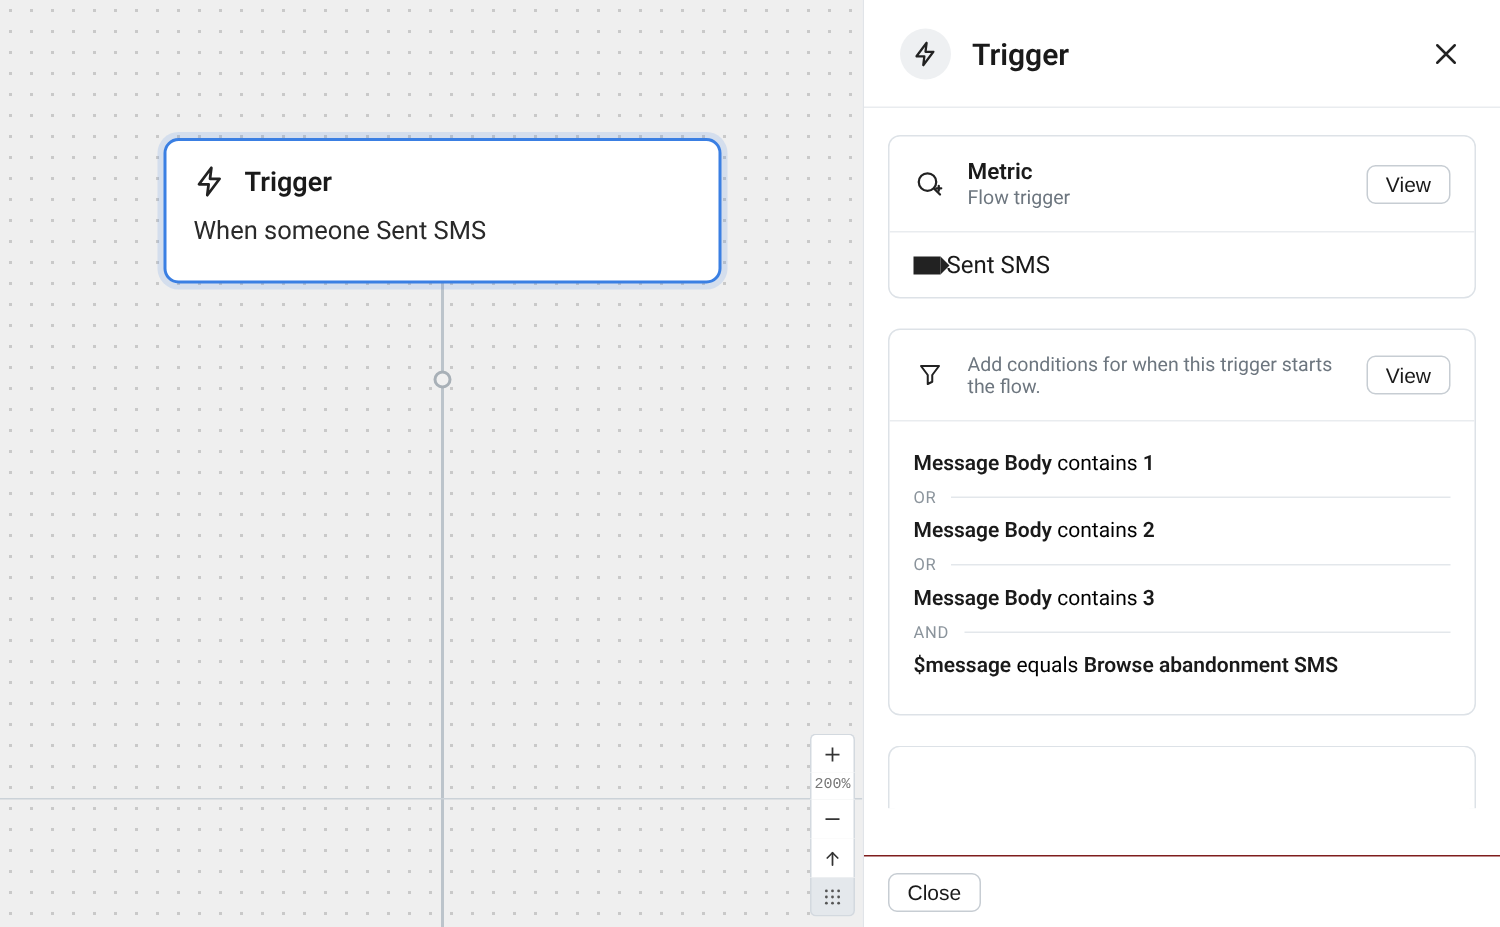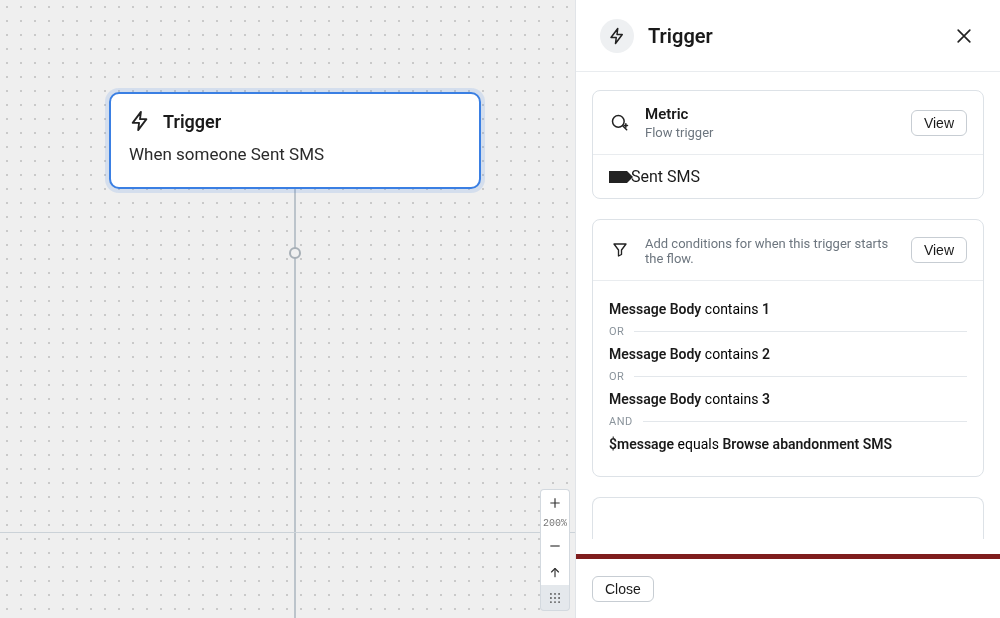--- a/index.html
+++ b/index.html
@@ -99,21 +99,21 @@
   .cond-line b { font-weight:600;margin-top:48px; }
   .cond-op { color:#000000; }
 
   .flow-peek {
     position:relative; height:42px; border:1px solid #dde2e7; border-radius:8px 8px 0 0; border-bottom:none;
     display:flex; align-items:flex-end; justify-content:flex-start; padding:0 16px;
     margin-bottom:-10px; overflow:hidden;
   }
 
   .sp-footer {
-    height:64px; border-top:5px solid #7f1d1d; background:#fff; display:flex; align-items:center; padding:0 16px;
+    height:48px; border-top:1px solid #7f1d1d; background:#fff; display:flex; align-items:center; padding:0 16px;
   }
 
   svg { display:block; }
 </style>
 </head>
 <body>
 
 <div class="canvas">
 
   <div class="connector"></div>

